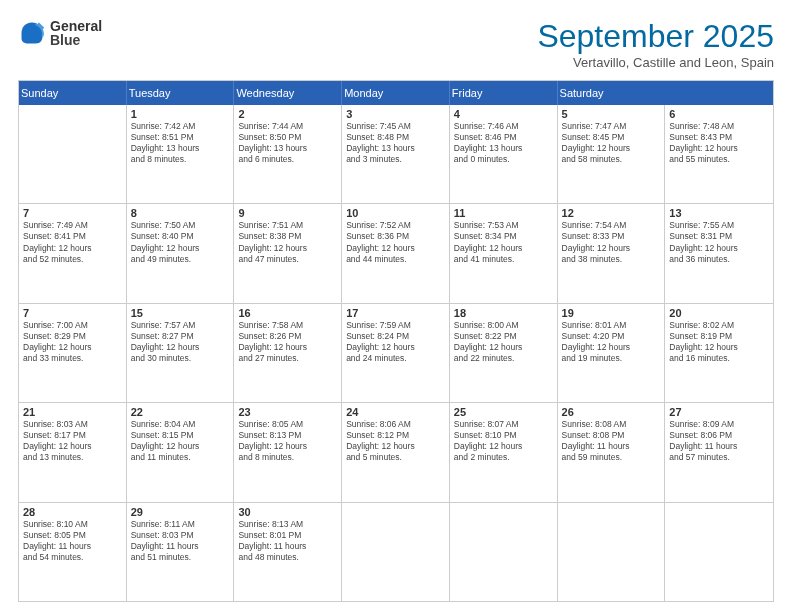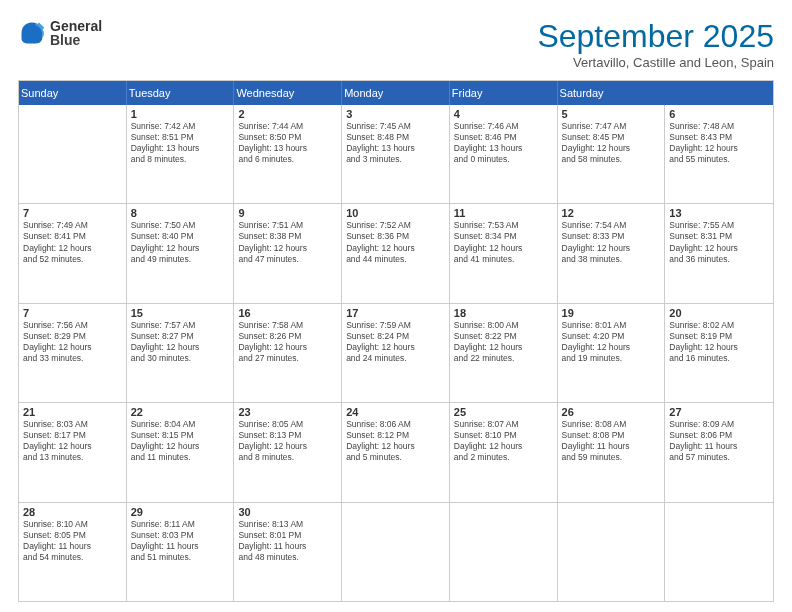--- a/index.html
+++ b/index.html
@@ -223,21 +223,21 @@
             <span class="day-num">13</span>
             <div class="day-info" style="white-space: pre-line;">Sunrise: 7:55 AM
 Sunset: 8:31 PM
 Daylight: 12 hours
 and 36 minutes.</div>
           </div>
         </div>
         <div class="week-row">
           <div class="day-cell">
             <span class="day-num">7</span>
-            <div class="day-info" style="white-space: pre-line;">Sunrise: 7:56 AM
+            <div class="day-info" style="white-space: pre-line;">Sunrise: 7:00 AM
 Sunset: 8:29 PM
 Daylight: 12 hours
 and 33 minutes.</div>
           </div>
           <div class="day-cell">
             <span class="day-num">15</span>
             <div class="day-info" style="white-space: pre-line;">Sunrise: 7:57 AM
 Sunset: 8:27 PM
 Daylight: 12 hours
 and 30 minutes.</div>

